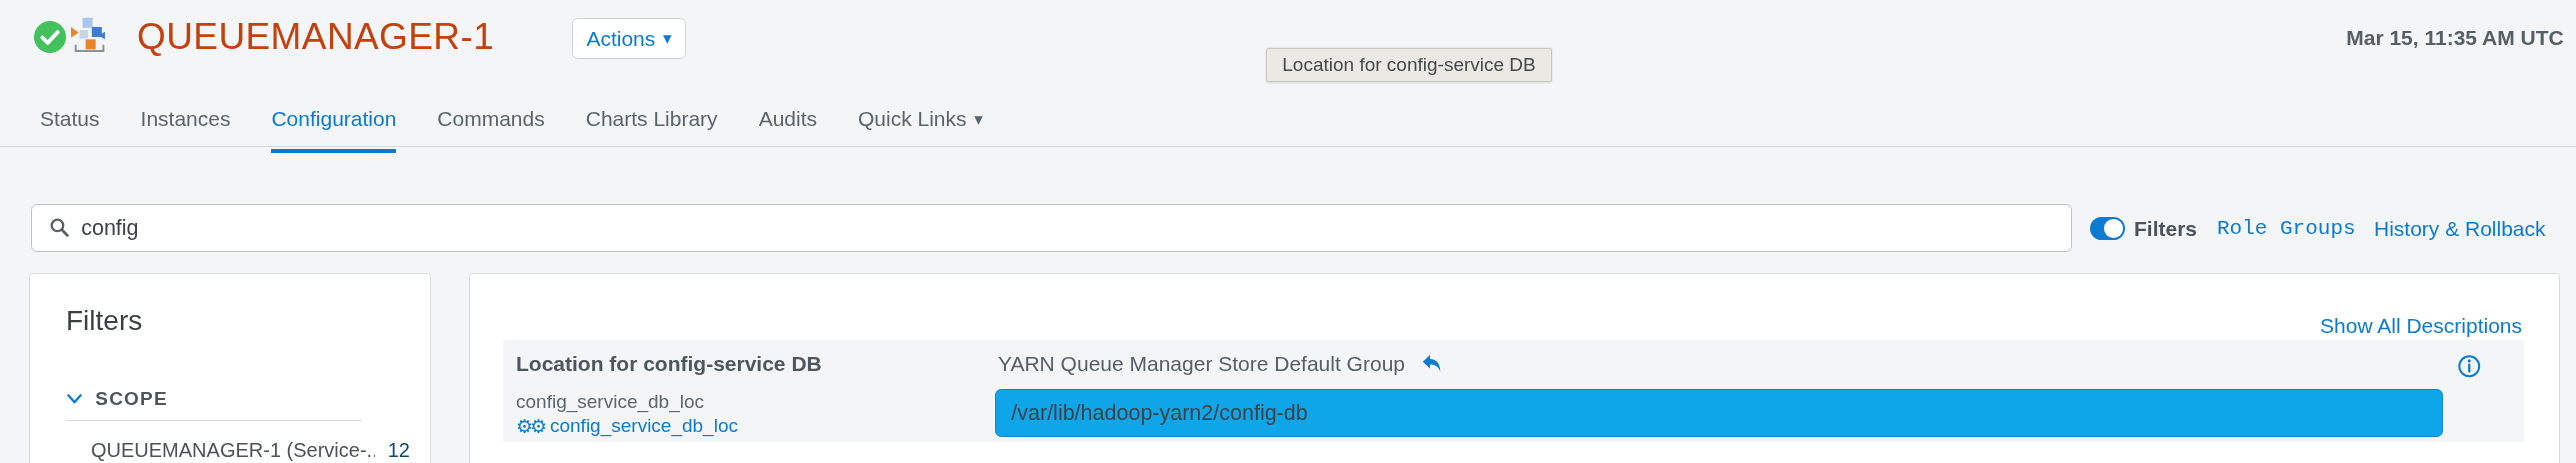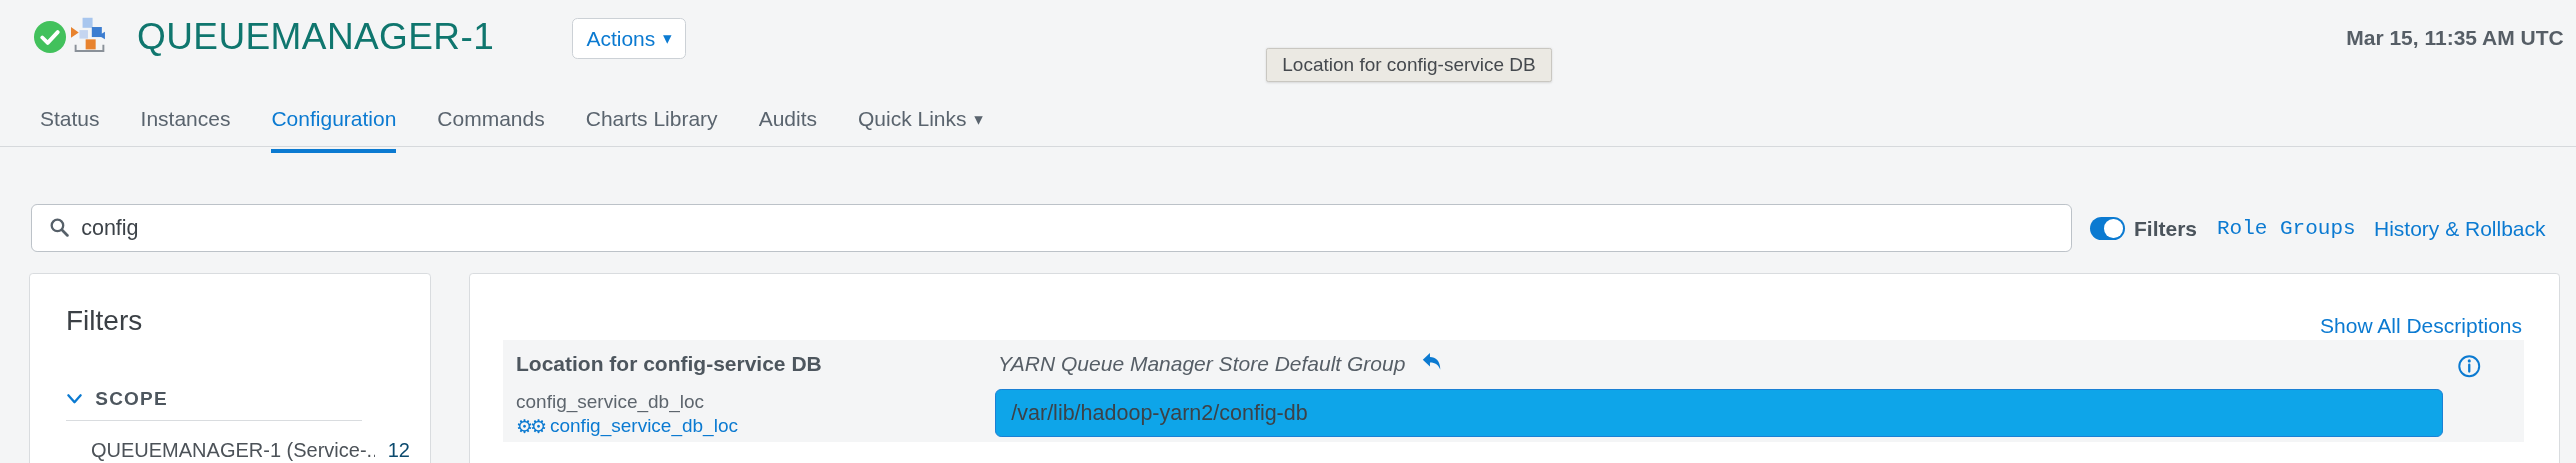--- a/index.html
+++ b/index.html
@@ -11,21 +11,21 @@
     color:#3c4248;
   }
   
   .status-circle {
     position:absolute; left:34px; top:21px; width:32px; height:32px;
     border-radius:50%; background:#42c15c; display:flex; align-items:center; justify-content:center;
   }
   .svc-icon { position:absolute; left:71px; top:17px; width:37px; height:37px; }
   .page-title {
     position:absolute; left:137px; top:14px; height:46px; display:flex; align-items:center;
-    font-size:37px; font-weight:300; letter-spacing:0.4px; color:#0f766e;
+    font-size:37px; font-weight:300; letter-spacing:0.4px; color:#c2410c;
   }
   .actions-btn {
     position:absolute; left:543px; top:18.4px; width:114px; height:41px;
     background:#fff; border:1.5px solid #ccd1d6; border-radius:5.4px;
     display:flex; align-items:center; justify-content:center; gap:7.7px;
     font-size:21px; color:#0b7ad1; cursor:pointer;margin-left:29px;
   }
   .caret { font-size:17px; line-height:1; }
   .tooltip {
     position:absolute; left:1266px; top:48px; height:34px; padding:0 15.3px;
@@ -99,22 +99,22 @@
   }
   .config-row {
     position:absolute; left:33px; right:35px; top:66px; height:102px;
     background:#f4f5f6; 
   }
   .cfg-title { position:absolute; left:13px; top:12.3px; font-size:21px; font-weight:bold; color:#4d565e; }
   .cfg-prop  { position:absolute; left:13px; top:51px; font-size:19px; color:#5d656d; }
   .cfg-apilink { position:absolute; left:13px; top:75px; display:flex; align-items:center; gap:6.1px; font-size:19px; }
   .gears { color:#0b7ad1; font-size:19px; line-height:1; letter-spacing:-3.1px;
            font-family:"DejaVu Sans", sans-serif; }
-  .cfg-group { position:absolute; left:495px; top:12.3px; display:flex; align-items:flex-start; gap:16px;
-               font-size:21px; color:#565e66;font-style:italic; }
+  .cfg-group { position:absolute; left:495px; top:12.3px; display:flex; align-items:center; gap:16px;
+               font-size:21px; color:#565e66; }
   .cfg-input {
     position:absolute; left:492px; top:49px; width:1448px; height:48px;
     background:#0ea5e9; border:1.5px solid #1a80d4; border-radius:6.1px;
     font-size:21.5px; color:#3c4248; padding:0 15.3px;
     font-family:"Liberation Sans", sans-serif; outline:none;
   }
   .info-btn { position:absolute; right:43px; top:14px; width:24.5px; height:24.5px; cursor:pointer; }
 </style>
 </head>
 <body>

